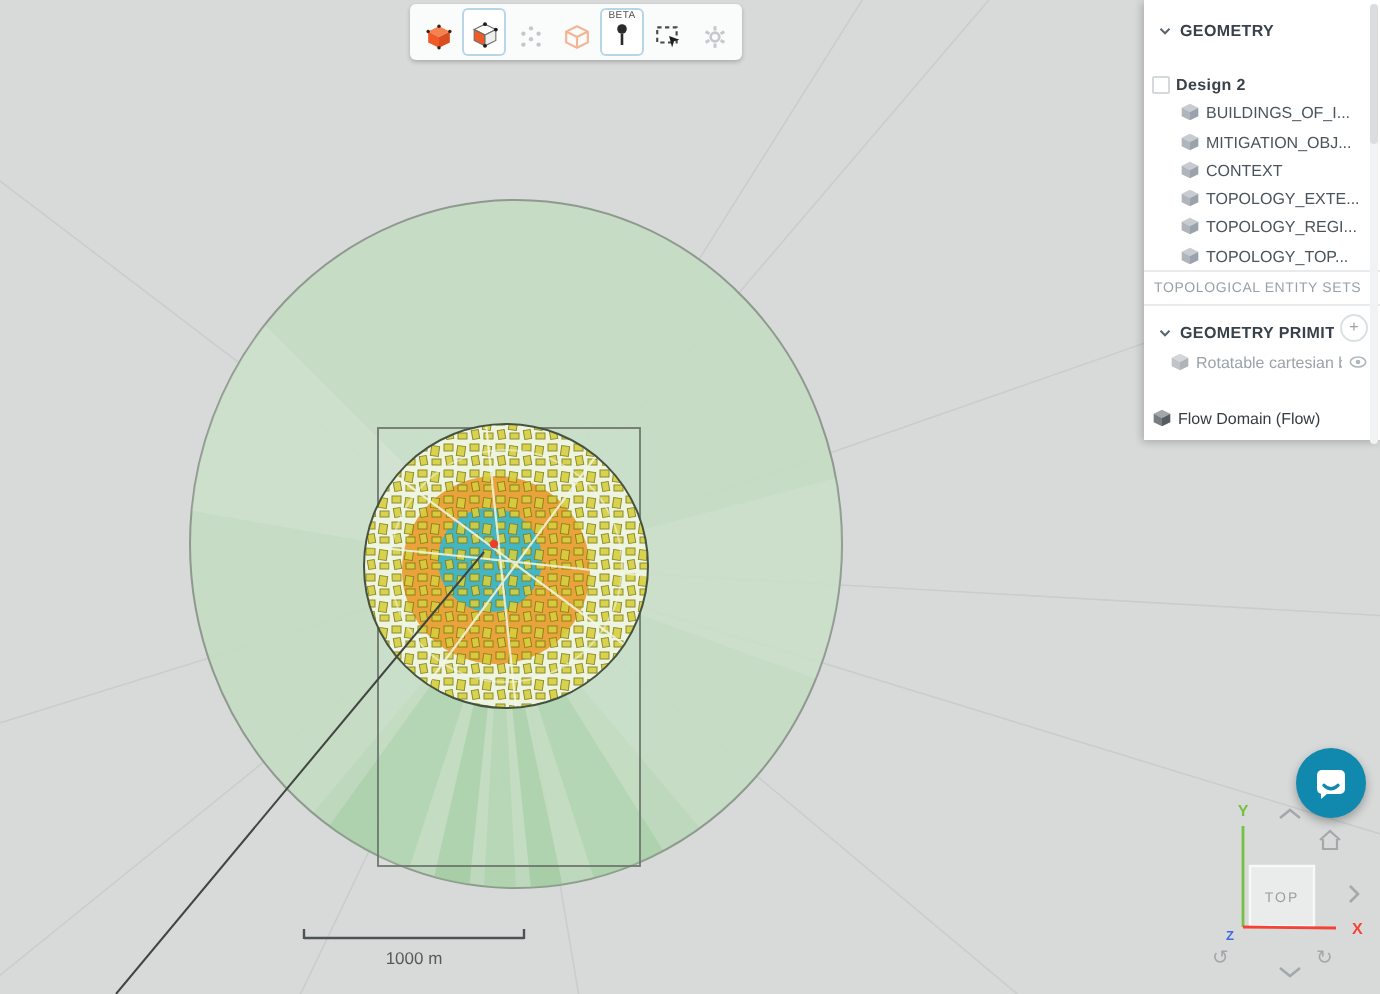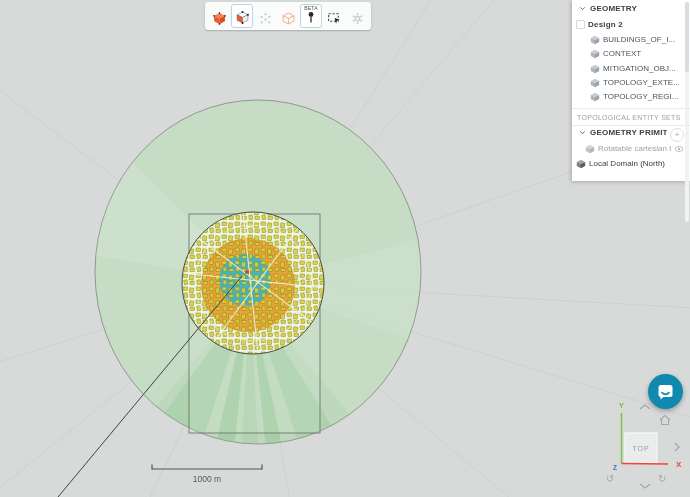--- a/index.html
+++ b/index.html
@@ -24,25 +24,25 @@
   .tb-btn.selected{border:1px solid #b9d6e6;background:#fff;}
   .tb-beta{position:absolute;top:1px;left:50%;transform:translateX(-50%);
     font-size:5px;color:#4e4e4e;letter-spacing:.2px;line-height:5px;}
 
   
   .panel{
     position:absolute;right:0;top:0;width:118px;box-sizing:border-box;
     background:#fff;box-shadow:-1px 1px 4px rgba(0,0,0,.22);
     padding:4px 0 6px;font-size:8px;color:#4a545c;
   }
-  .p-row{display:flex;align-items:flex-start;padding:0 6px;gap:3px;box-sizing:border-box;}
+  .p-row{display:flex;align-items:flex-end;padding:0 6px;gap:3px;box-sizing:border-box;}
   .p-row .lbl{white-space:nowrap;overflow:hidden;flex:1;}
   .p-head{font-weight:bold;color:#39424a;letter-spacing:.2px;}
   .h16{height:16px;} .h15{height:15px;} .h14{height:14.3px;}
-  .indent1{padding-left:4px;} .indent2{padding-left:18px;}
+  .indent1{padding-left:4px;margin-top:12px;} .indent2{padding-left:18px;}
   .indent3{padding-left:13px;}
   .divider{border-top:1px solid #e8eaec;margin:2px 0;}
   .section-lbl{font-size:7px;color:#98a1a7;letter-spacing:.3px;padding:3px 4px 2px 5px;}
   .muted{color:#9ba3aa;}
   .strong-item{color:#353d44;}
   .tree-icon{color:#9aa3ab;flex:0 0 auto;}
   .box-icon-muted{color:#aeb5ba;flex:0 0 auto;}
   .box-icon-dark{color:#565d63;flex:0 0 auto;}
   .eye{color:#b0b7bc;flex:0 0 auto;}
   .chev{color:#5a646c;flex:0 0 auto;}
@@ -251,39 +251,45 @@
     <div class="p-row h14 indent2">
       <svg class="tree-icon" width="10" height="10">
           <use href="#sym-cube" width="10" height="10"></use>
         </svg>
       <span class="lbl">BUILDINGS_OF_I...</span>
     </div>
     <div class="p-row h14 indent2">
       <svg class="tree-icon" width="10" height="10">
           <use href="#sym-cube" width="10" height="10"></use>
         </svg>
+      <span class="lbl">MITIGATION_OBJ...</span>
+    </div>
+    <div class="p-row h14 indent2">
+      <svg class="tree-icon" width="10" height="10">
+          <use href="#sym-cube" width="10" height="10"></use>
+        </svg>
       <span class="lbl">CONTEXT</span>
     </div>
     <div class="p-row h14 indent2">
       <svg class="tree-icon" width="10" height="10">
           <use href="#sym-cube" width="10" height="10"></use>
         </svg>
-      <span class="lbl">MITIGATION_OBJ...</span>
-    </div>
-    <div class="p-row h14 indent2">
-      <svg class="tree-icon" width="10" height="10">
-          <use href="#sym-cube" width="10" height="10"></use>
-        </svg>
       <span class="lbl">TOPOLOGY_EXTE...</span>
     </div>
     <div class="p-row h14 indent2">
       <svg class="tree-icon" width="10" height="10">
           <use href="#sym-cube" width="10" height="10"></use>
         </svg>
       <span class="lbl">TOPOLOGY_REGI...</span>
+    </div>
+    <div class="p-row h14 indent2">
+      <svg class="tree-icon" width="10" height="10">
+          <use href="#sym-cube" width="10" height="10"></use>
+        </svg>
+      <span class="lbl">TOPOLOGY_TOP...</span>
     </div>
 
     <div class="divider"></div>
     <div class="section-lbl">TOPOLOGICAL ENTITY SETS</div>
     <div class="divider"></div>
 
     <div class="p-row h16">
       <svg class="chev" width="9" height="9">
           <use href="#sym-chevron-down" width="9" height="9"></use>
         </svg>
@@ -296,21 +302,21 @@
         </svg>
       <span class="lbl muted">Rotatable cartesian bo...</span>
       <svg class="eye" width="10" height="10">
           <use href="#sym-eye" width="10" height="10"></use>
         </svg>
     </div>
     <div class="p-row h16 indent1">
       <svg class="box-icon-dark" width="10" height="10">
           <use href="#sym-cube" width="10" height="10"></use>
         </svg>
-      <span class="lbl strong-item">Local Domain (North)</span>
+      <span class="lbl strong-item">Flow Domain (Flow)</span>
     </div>
 
     <div class="scrollbar">
       <div class="scroll-thumb"></div>
     </div>
   </div>
 
   <div class="intercom">
     <svg width="17" height="17" viewBox="-8.5 -8.5 17 17">
       <rect x="-7" y="-6.5" width="14" height="12" rx="2.5" fill="#ffffff"></rect>

